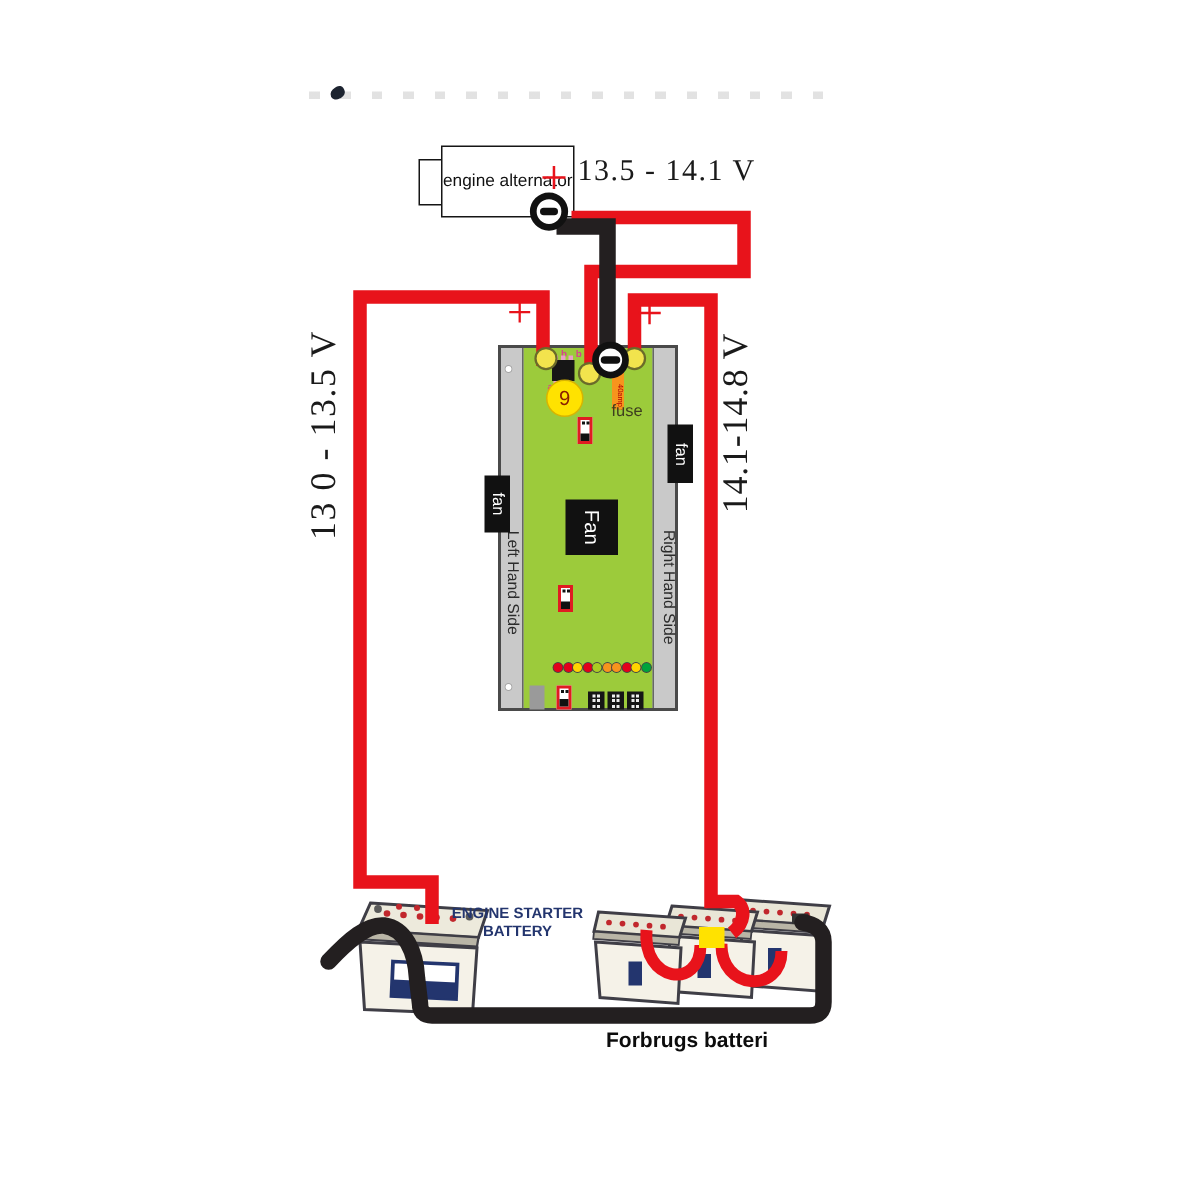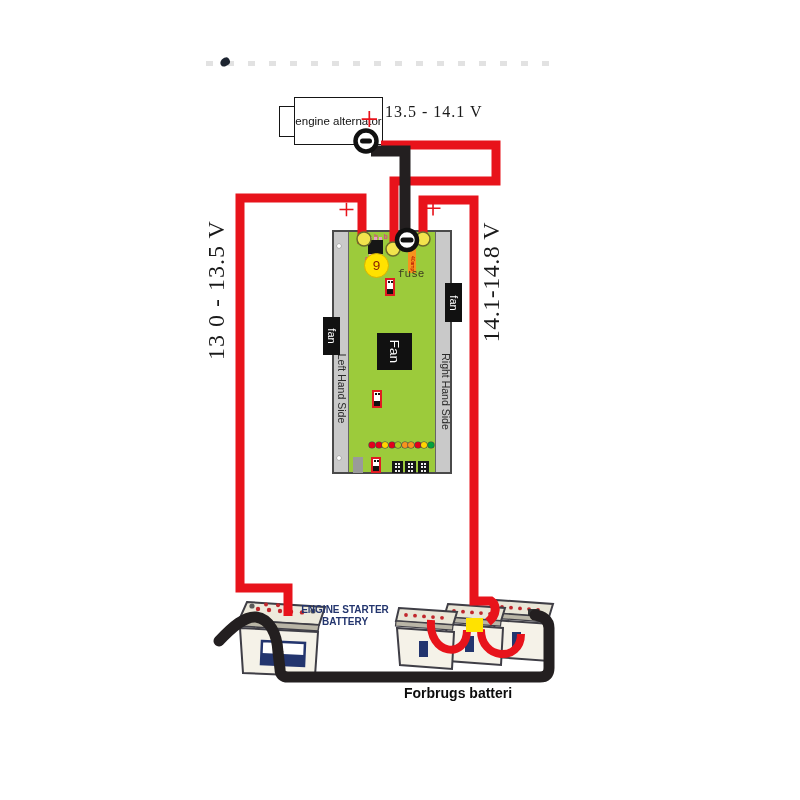--- a/index.html
+++ b/index.html
@@ -20,21 +20,21 @@
     font-size:11.5px;line-height:1.25;color:#111;z-index:1;box-sizing:border-box;}
   #alt-tab{left:279px;top:106px;width:16px;height:31px;border:1.5px solid #151515;
     background:#fff;z-index:1;box-sizing:border-box;}
 
   .plus{color:#e8131b;font-family:"Liberation Serif",serif;z-index:3;line-height:1;}
   #plus-alt{left:360px;top:103px;font-size:33px;}
   #plus-left{left:338px;top:194px;font-size:30px;}
   #plus-right{left:424px;top:192px;font-size:32px;}
 
   .volts{font-family:"Liberation Serif",serif;color:#1a1a1a;z-index:3;white-space:nowrap;}
-  #v-top{left:385px;top:103px;font-size:16px;letter-spacing:1px;}
+  #v-top{left:385px;top:103px;font-size:20px;letter-spacing:1px;}
   #v-left{left:117px;top:276px;width:200px;height:28px;font-size:24px;text-align:center;
     transform:rotate(-90deg);letter-spacing:1px;}
   #v-right{left:407px;top:268px;width:170px;height:28px;font-size:24px;text-align:center;
     transform:rotate(-90deg);letter-spacing:.5px;}
 
   
   #pcb{left:332px;top:230px;width:120px;height:244px;background:#9ccb3b;
     border:2px solid #4a4a4a;box-sizing:border-box;z-index:1;}
   .rail{position:absolute;top:0;width:14px;height:100%;background:#c9c9c9;}
   #rail-left{left:0;border-right:1px solid #666;}
@@ -52,21 +52,21 @@
   #ic-top{left:34px;top:8px;width:15px;height:14px;background:#161616;}
   .pin{position:absolute;width:3px;height:3px;background:#e9a0c6;}
   .pinlabel{position:absolute;font-size:6.5px;font-weight:bold;color:#d8418c;
     letter-spacing:2px;white-space:nowrap;}
   #badge11{left:30px;top:21px;width:25px;height:25px;border-radius:50%;background:#ffe200;
     border:1px solid #d8b400;display:flex;align-items:center;justify-content:center;
     font-size:13.5px;color:#8a2000;box-sizing:border-box;}
   #fuse-strip{left:74px;top:15px;width:8px;height:26px;background:#f7941d;overflow:hidden;}
   #fuse-strip span{display:block;transform:rotate(90deg) translateX(9px);
     transform-origin:4px 4px;font-size:5px;color:#b00000;white-space:nowrap;}
-  #fuse-label{left:64px;top:36px;width:40px;font-size:11px;color:#3e3e1f;font-family:Liberation Mono, monospace;}
+  #fuse-label{left:64px;top:36px;width:40px;text-align:center;font-size:11px;color:#3e3e1f;}
   .rcomp{position:absolute;width:10px;height:18px;border:2px solid #e01b22;background:#fff;
     box-sizing:border-box;}
   .rcomp i{position:absolute;left:1px;top:1px;width:2px;height:2px;background:#111;
     box-shadow:3px 0 0 #111;}
   .rcomp b{position:absolute;left:0;bottom:0;width:100%;height:5px;background:#111;}
   #rcomp1{left:51px;top:46px;}
   #rcomp2{left:38px;top:158px;}
   #rcomp3{left:37px;top:225px;width:10px;height:16px;}
   #led-row{left:35px;top:210px;display:flex;gap:.5px;}
   .led{width:6px;height:6px;border-radius:50%;box-shadow:0 0 0 .6px #444;}

